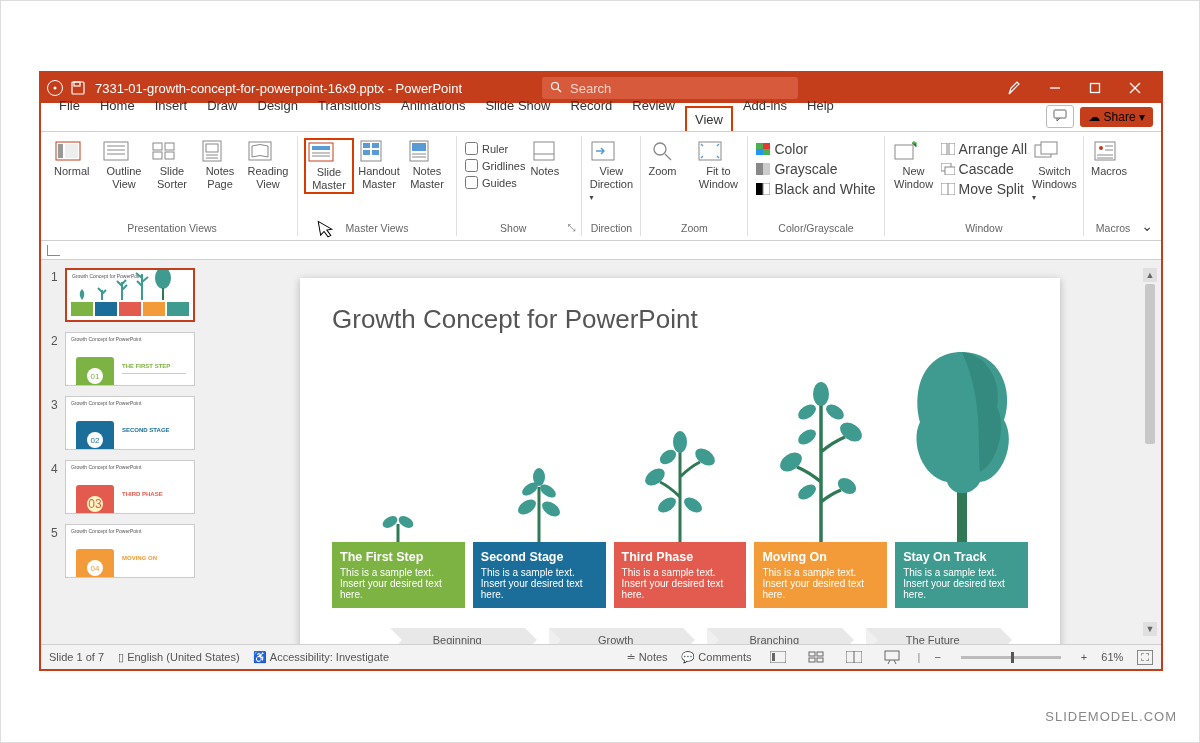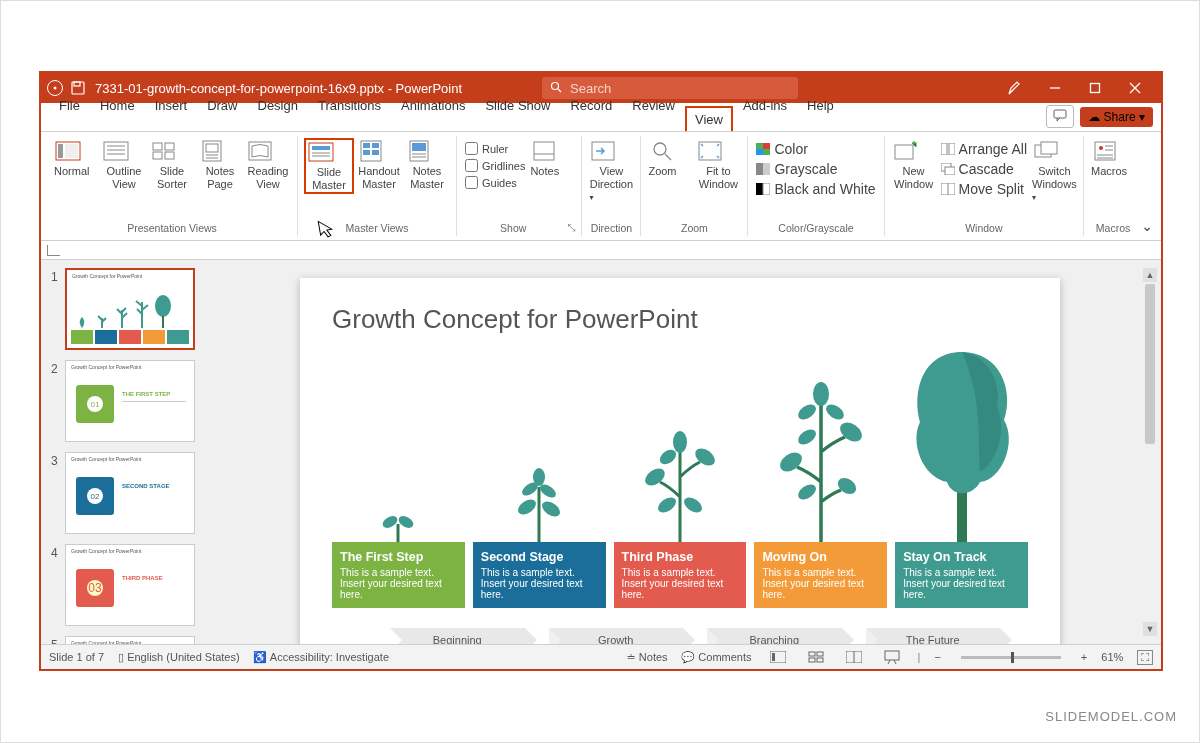--- a/index.html
+++ b/index.html
@@ -33,21 +33,21 @@
 .chk input{margin:0}
 .small-stack{display:flex;flex-direction:column;gap:2px;padding:2px 0}
 .small-item{display:flex;align-items:center;gap:4px;font-size:14px;padding:1px 2px}
 .ribbon-collapse{position:absolute;right:8px;bottom:6px;font-size:14px;color:#444}
 .sub-bar{height:18px;border-bottom:1px solid #d0d0d0;padding-left:6px;display:flex;align-items:center}
 .sub-bar .hook{width:12px;height:10px;border-left:1px solid #888;border-bottom:1px solid #888}
 .workspace{flex:1;display:flex;background:#F0F0F0;min-height:0}
 .thumb-pane{width:170px;background:#F0F0F0;overflow:hidden;padding:8px 4px 8px 10px;box-sizing:border-box}
 .thumb-row{display:flex;align-items:flex-start;margin-bottom:10px}
 .thumb-num{width:14px;font-size:12px;color:#555;padding-top:2px}
-.thumb{width:130px;height:82px;background:#fff;border:1px solid #ccc;box-sizing:border-box;position:relative;overflow:hidden}
+.thumb{width:130px;height:54px;background:#fff;border:1px solid #ccc;box-sizing:border-box;position:relative;overflow:hidden}
 .thumb.active{border:2px solid #C43E1C}
 .thumb-title{position:absolute;left:5px;top:3px;font-size:5px;color:#555}
 .thumb-boxes{position:absolute;bottom:4px;left:4px;right:4px;display:flex;gap:2px}
 .thumb-boxes div{flex:1;height:14px}
 .canvas-area{flex:1;display:flex;align-items:flex-start;justify-content:center;padding:18px 30px 18px 18px;overflow:hidden;position:relative}
 .scrollbar-v{position:absolute;right:4px;top:8px;bottom:8px;width:14px;background:#f0f0f0}
 .scrollbar-v .track-btn{height:14px;background:#e0e0e0;display:flex;align-items:center;justify-content:center;color:#666;font-size:9px}
 .scrollbar-v .thumb-sb{position:absolute;left:2px;right:2px;top:16px;height:160px;background:#c8c8c8;border-radius:2px}
 .slide{width:760px;height:400px;background:#fff;box-shadow:0 2px 8px rgba(0,0,0,.25);padding:26px 32px 20px 32px;box-sizing:border-box;position:relative}
 .slide h1{margin:0;font-size:26px;font-weight:400;color:#555}

